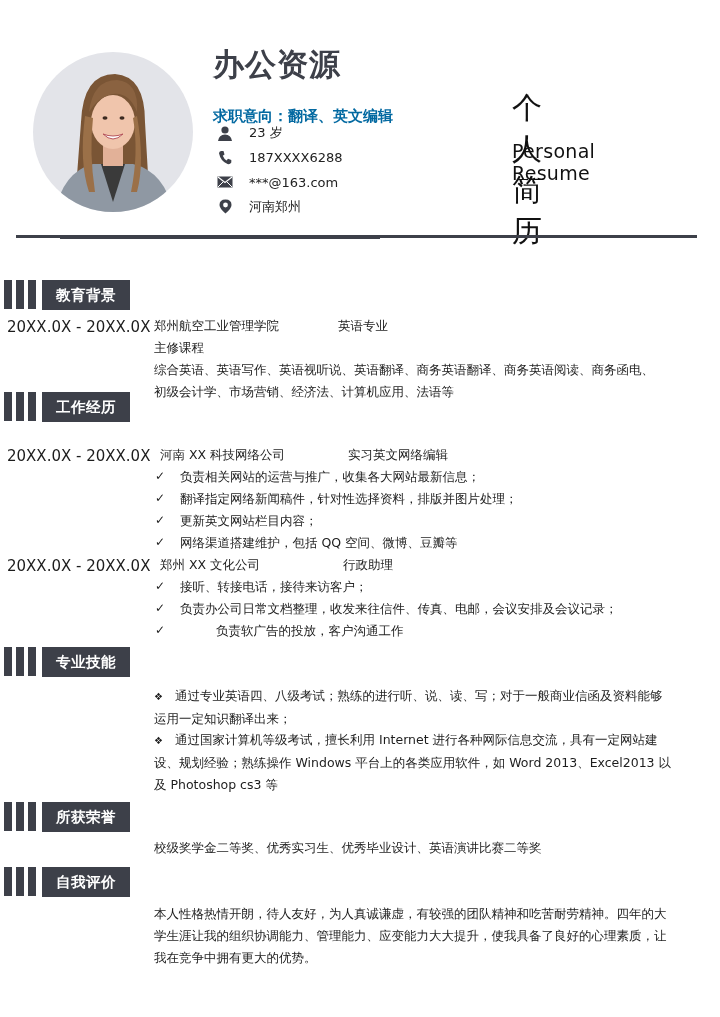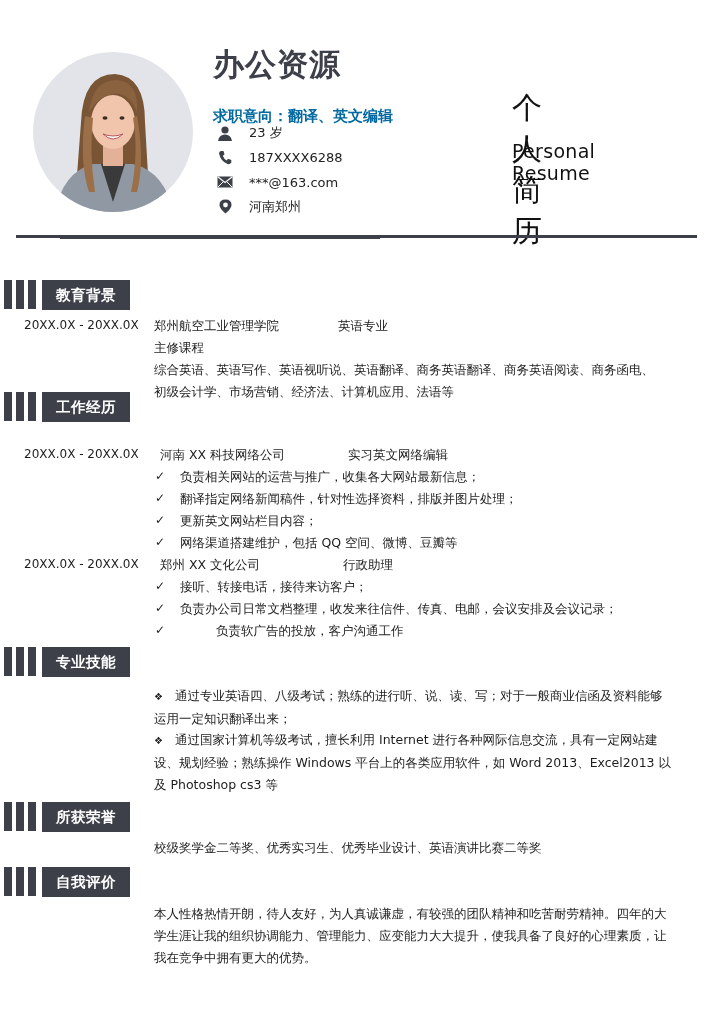--- a/index.html
+++ b/index.html
@@ -21,21 +21,21 @@
 
     .rule { position: absolute; left: 16px; top: 235px; width: 681px; height: 3px; background: #3d4049; }
     .rule-thick { position: absolute; left: 60px; top: 236px; width: 320px; height: 3px; background: #3d4049; }
 
     .section-head { position: absolute; left: 4px; height: 29px; display: flex; }
     .bar { width: 8px; height: 29px; background: #3d4049; margin-right: 4px; }
     .head-label { height: 30px; width: 88px; background: #3d4049; color: #fff; font-size: 14.5px; font-weight: bold;
                   display: flex; align-items: center; justify-content: center; margin-left: 2px; letter-spacing: 0.5px; }
 
     .t { position: absolute; font-size: 12.5px; color: #1d1d1d; white-space: nowrap; }
-    .date { left: 24px; font-size: 12px; }
+    .date { left: 7px; font-size: 15px; }
     .check { position: absolute; font-size: 12px; color: #222; }
     .para { position: absolute; left: 154px; width: 520px; font-size: 12.5px; line-height: 22px; color: #1d1d1d; }
   </style>
 </head>
 <body>
 
 <div class="header">
   <div class="photo">
     <svg width="160" height="160" viewBox="0 0 160 160">
 

